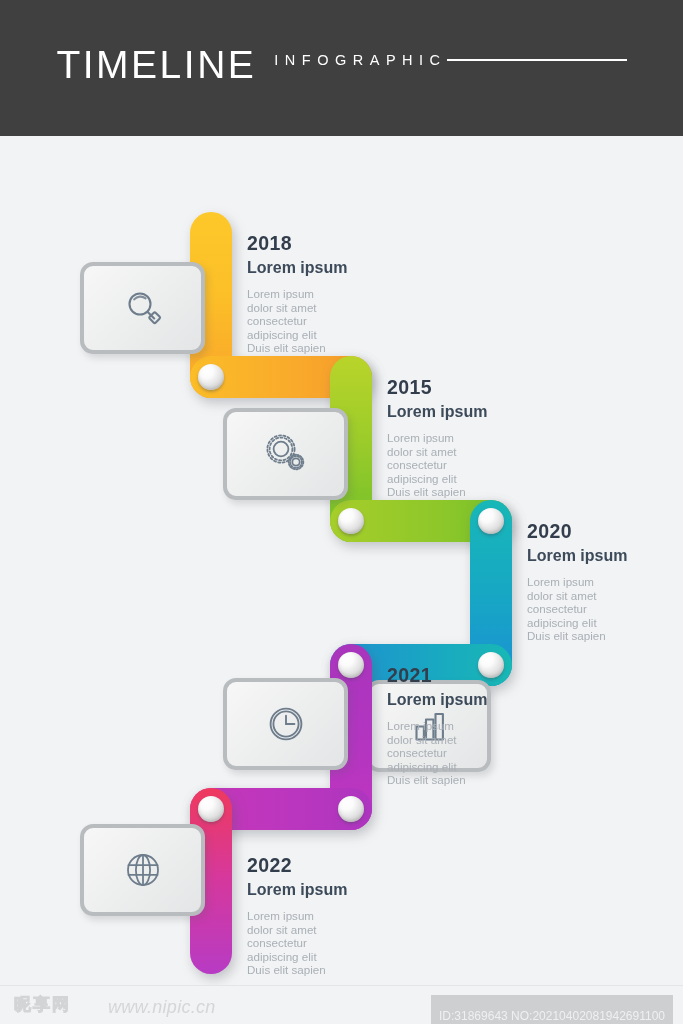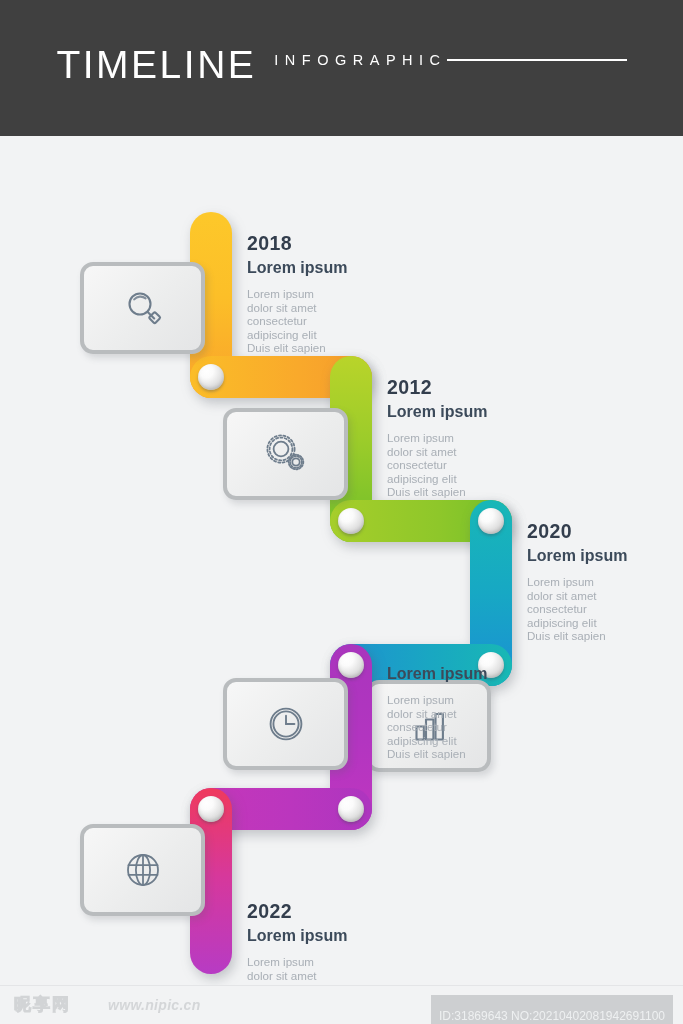--- a/index.html
+++ b/index.html
@@ -83,22 +83,22 @@
   }
   .wm-logo{
     position:absolute;left:14px;top:8px;display:flex;gap:2px;
   }
   .wm-ch{
     font-size:17px;line-height:20px;color:#f2f3f4;font-weight:bold;
     -webkit-text-stroke:1px #d2d4d6;
     font-family:"DejaVu Sans",sans-serif;
   }
   .wm-url{
-    position:absolute;left:108px;top:11px;font-size:14px;
-    color:#d4d6d8;font-style:italic;font-weight:bold;letter-spacing:0.3px;
+    position:absolute;left:108px;top:11px;font-size:18px;
+    color:#d4d6d8;font-style:italic;font-weight:normal;letter-spacing:0.3px;
   }
   .id-badge{
     position:absolute;right:10px;top:9px;height:19px;
     background:#cdcfd1;color:#eef0f1;font-size:12px;line-height:19px;
     padding:12px 8px;white-space:nowrap;
   }
 </style>
 </head>
 <body>
 
@@ -163,21 +163,21 @@
           <g>
             <circle cx="34" cy="30" r="3.7"></circle>
             <circle cx="34" cy="30" r="5.9" stroke-dasharray="1.5 1.7"></circle>
             <circle cx="34" cy="30" r="7.3" stroke-dasharray="1.5 1.7"></circle>
           </g>
         </svg>
       </span>
     </div>
 
     <div class="txt" style="left:379px;top:240px;">
-      <p class="year">2012</p>
+      <p class="year">2015</p>
       <p class="sub">Lorem ipsum</p>
       <p class="body" style="white-space:pre-line;">Lorem ipsum
 dolor sit amet
 consectetur
 adipiscing  elit
 Duis elit sapien</p>
     </div>
   </div>
 
   <div class="seg">
@@ -224,20 +224,21 @@
         <svg width="44" height="44" viewBox="0 0 44 44" fill="none" stroke="#6e7d8c" stroke-width="1.9" stroke-linecap="round" stroke-linejoin="round">
           <circle cx="22" cy="22" r="15.4"></circle>
           <circle cx="22" cy="22" r="12.6"></circle>
           <path d="M22 22 V13.6"></path>
           <path d="M22 22 H30.4"></path>
         </svg>
       </span>
     </div>
 
     <div class="txt" style="left:379px;top:528px;">
+      <p class="year">2021</p>
       <p class="sub">Lorem ipsum</p>
       <p class="body" style="white-space:pre-line;">Lorem ipsum
 dolor sit amet
 consectetur
 adipiscing  elit
 Duis elit sapien</p>
     </div>
   </div>
 
   <div class="seg">
@@ -251,21 +252,21 @@
         <svg width="44" height="44" viewBox="0 0 44 44" fill="none" stroke="#6e7d8c" stroke-width="1.8" stroke-linecap="round" stroke-linejoin="round">
           <circle cx="22" cy="22" r="15"></circle>
           <ellipse cx="22" cy="22" rx="7.1" ry="15"></ellipse>
           <path d="M7.4 17.2 H36.6"></path>
           <path d="M7.4 26.8 H36.6"></path>
           <path d="M22 7 V37"></path>
         </svg>
       </span>
     </div>
 
-    <div class="txt" style="left:239px;top:718px;margin-top:46px;">
+    <div class="txt" style="left:239px;top:718px;">
       <p class="year">2022</p>
       <p class="sub">Lorem ipsum</p>
       <p class="body" style="white-space:pre-line;">Lorem ipsum
 dolor sit amet
 consectetur
 adipiscing  elit
 Duis elit sapien</p>
     </div>
   </div>
 

